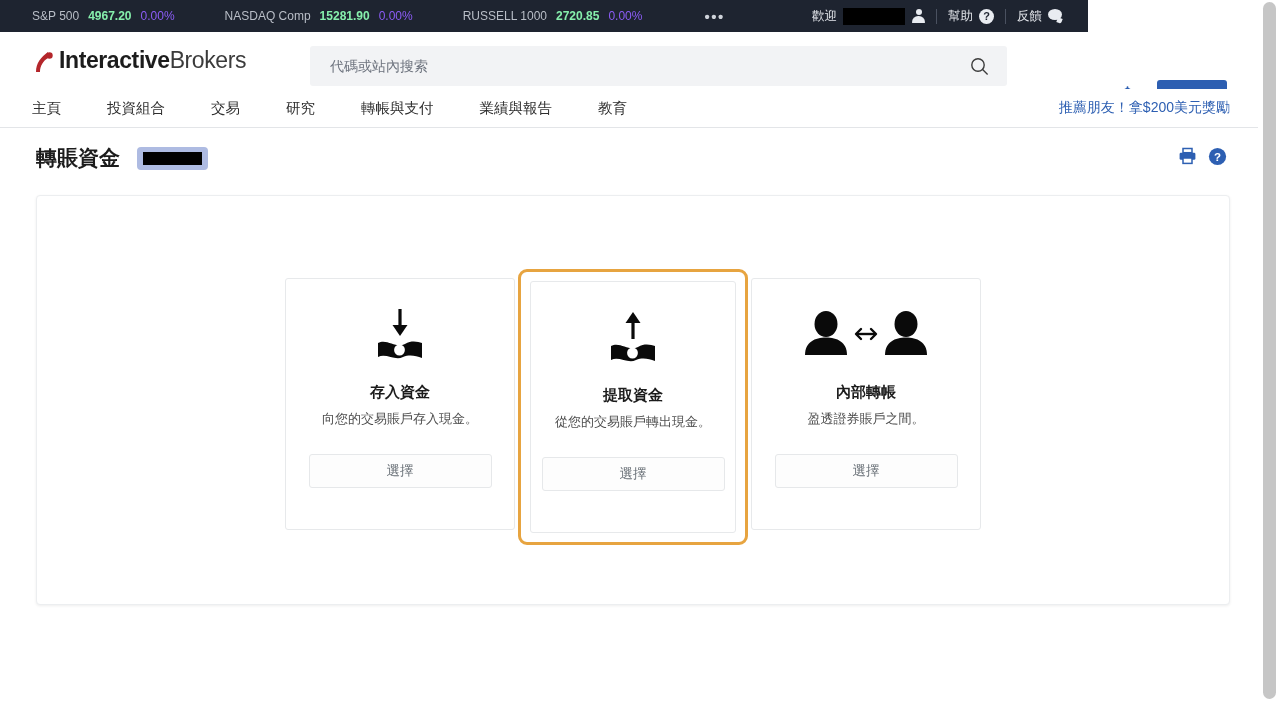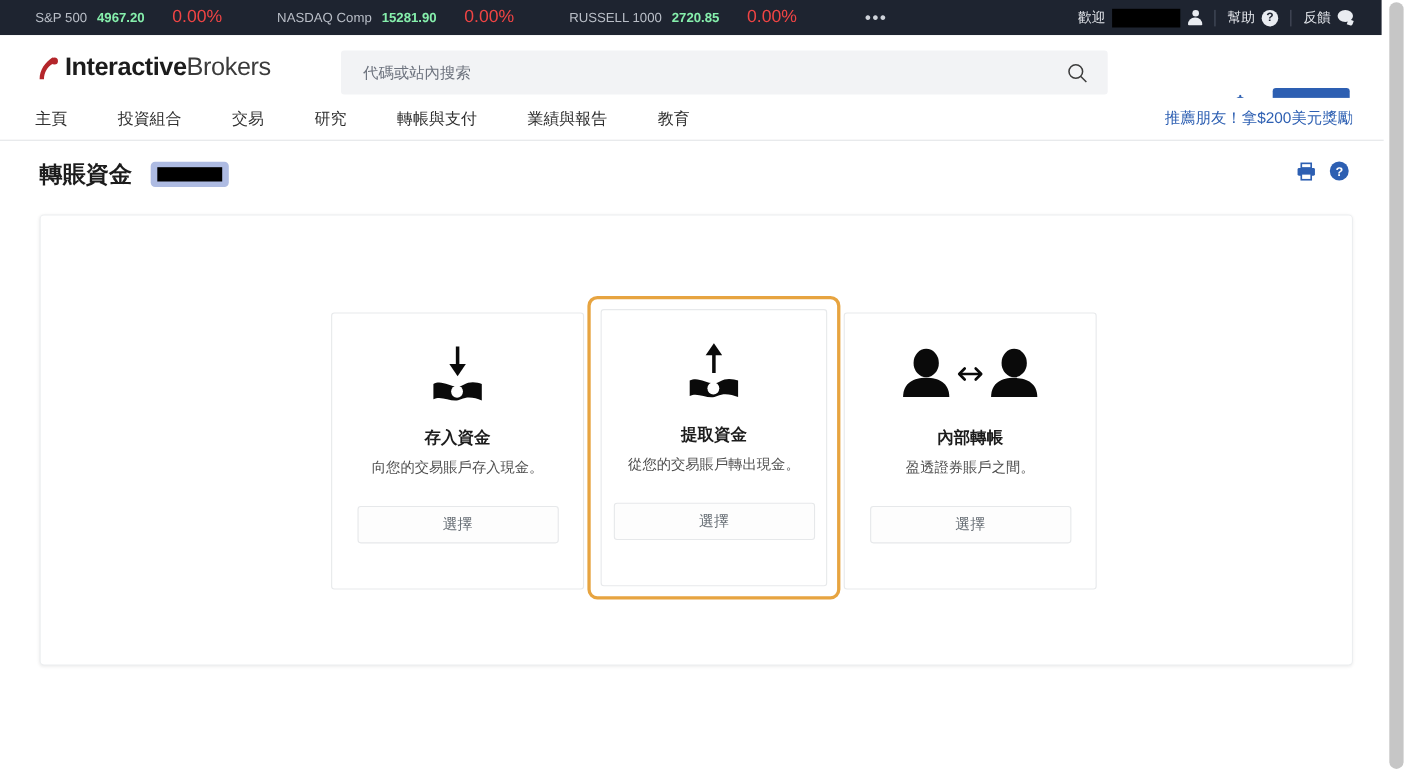--- a/index.html
+++ b/index.html
@@ -16,28 +16,28 @@
     position: absolute; top: 0; right: 0; width: 22px; height: 701px;
     background: #ffffff;
   }
   .scrollbar-thumb {
     position: absolute; top: 2px; right: 4px; width: 13px; height: 697px;
     background: #c6c6c6; border-radius: 7px;
   }
 
   
   .ticker-bar {
-    position: absolute; top: 0; left: 0; width: 1256px; height: 32px;
+    position: absolute; top: 0; left: 0; width: 1088px; height: 32px;
     background: #1e2430; display: flex; align-items: center;
   }
   .ticker-list { display: flex; align-items: center; margin-left: 32px; }
   .ticker-item { display: flex; align-items: baseline; margin-right: 50px; white-space: nowrap; }
   .ticker-name { color: #b9bec7; font-size: 12px; }
   .ticker-value { color: #86efac; font-size: 12px; font-weight: bold; margin-left: 9px; }
-  .ticker-change { color: #ef4444; font-size: 16px; margin-left: 25px; }
+  .ticker-change { color: #8b5cf6; font-size: 12px; margin-left: 9px; }
   .ticker-more { color: #cfd3da; font-size: 15px; letter-spacing: 1.5px; margin-left: 12px; font-weight: bold;}
 
   .ticker-right { position: absolute; right: 14px; top: 0; height: 32px;
                   display: flex; align-items: center; }
   .tr-group { display: flex; align-items: center; padding: 0 11px; }
   .tr-label { color: #e2e5ea; font-size: 12.5px; }
   .redacted-name { width: 62px; height: 17px; background: #000; margin-left: 6px; display:inline-block;}
   .tr-sep { width: 1px; height: 15px; background: #4a5160; }
   .icon-person-white { width: 13px; height: 14px; margin-left: 7px; position: relative; display:inline-block;}
   .icon-person-white::before {
@@ -128,22 +128,22 @@
   .acct-badge-inner { width: 59px; height: 13px; background: #000; }
   .head-icons { position: absolute; right: 31px; display: flex; align-items: center; gap: 11px; }
 
   
   .panel {
     position: absolute; top: 195px; left: 36px; width: 1194px; height: 410px;
     background: #ffffff; border: 1px solid #eceef0; border-radius: 4px;
     box-shadow: 0 1px 3px rgba(0,0,0,0.07);
   }
   .cards {
-    position: absolute; top: 82px; left: 16px; width: 100%;
-    display: flex; justify-content: center; align-items: flex-end; gap: 0;
+    position: absolute; top: 82px; left: 0; width: 100%;
+    display: flex; justify-content: center; align-items: flex-start; gap: 0;
   }
   .card-slot { width: 230px; position: relative; }
   .card {
     background: #ffffff; border: 1px solid #e7e9eb; border-radius: 3px;
     height: 252px; padding: 0; display: flex; flex-direction: column;
     align-items: center; cursor: pointer;
   }
   .card-slot.selected {
     padding: 9px; margin: -9px -1px; border: 3px solid #e7a440; border-radius: 9px;
   }

